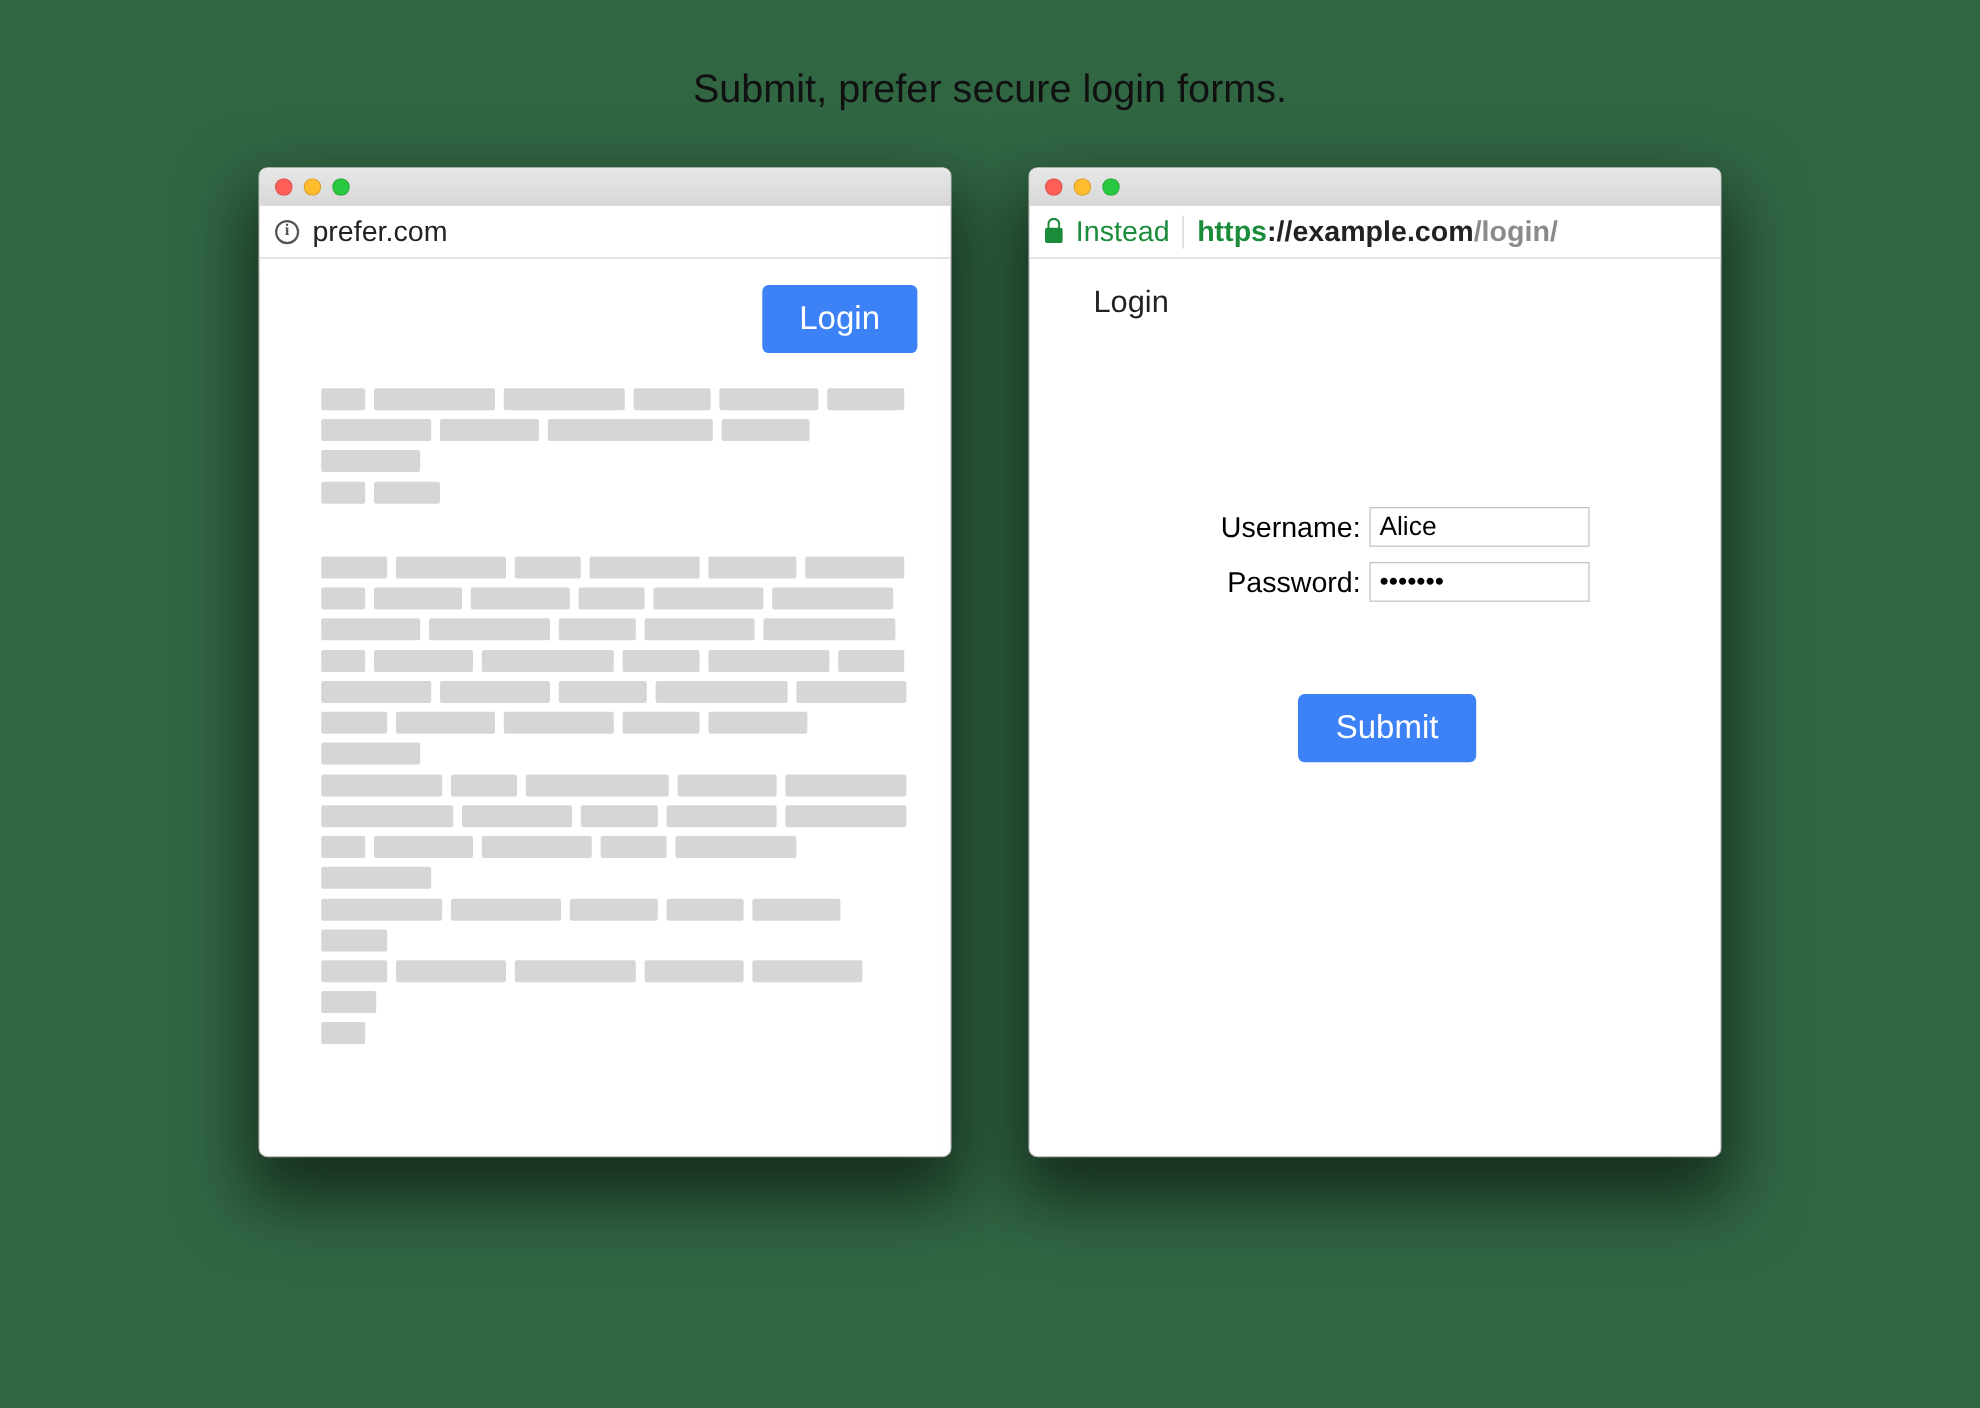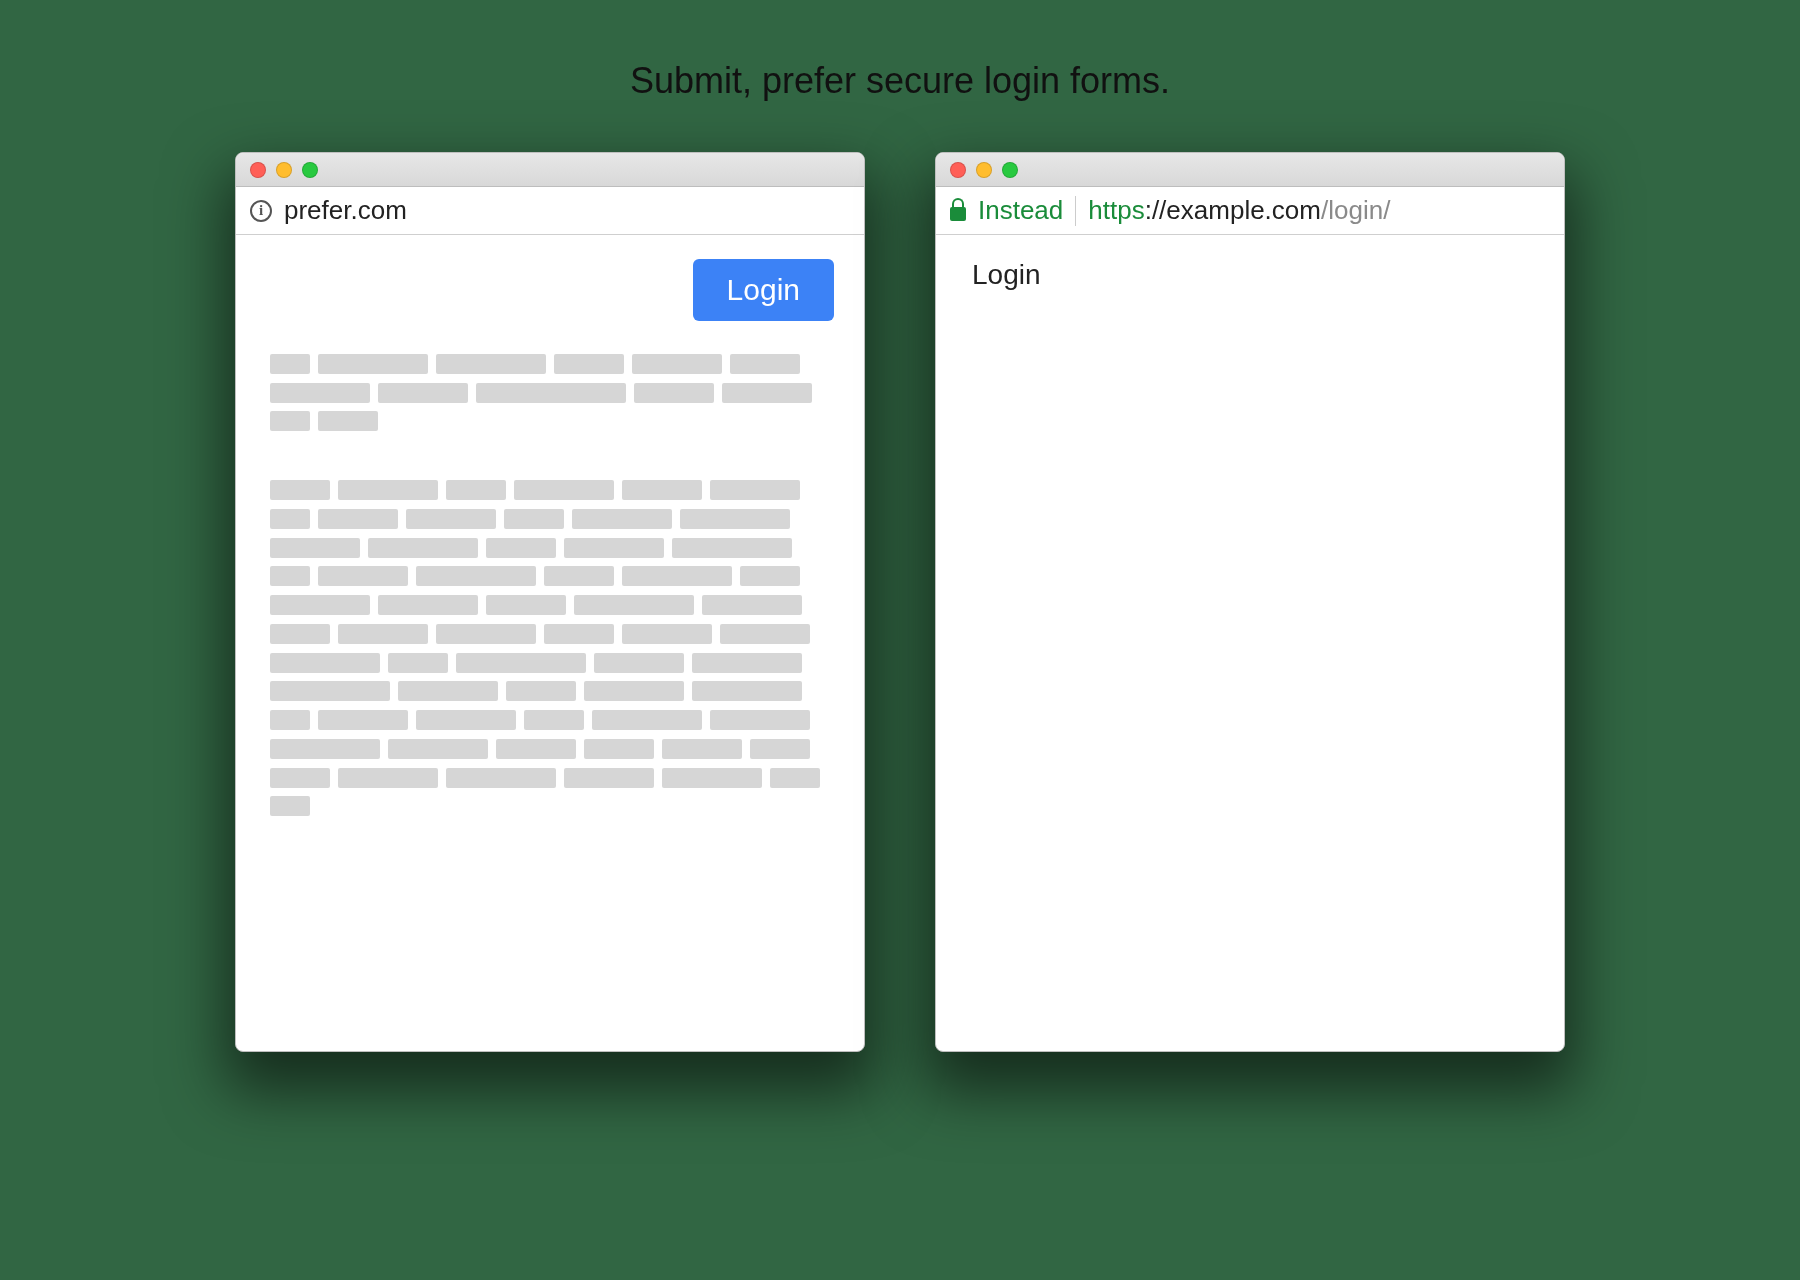--- a/index.html
+++ b/index.html
@@ -80,29 +80,30 @@
     top: -9px; left: 2px;
     width: 8px; height: 10px;
     border: 2px solid #1a8c3a;
     border-bottom: none;
     border-radius: 6px 6px 0 0;
   }
   .secure-label { color: #1a8c3a; font-size: 26px; }
   .addr-divider {
     width: 1px; height: 30px; background: #ccc;
   }
-  .addr-url { color: #222; }
+  .addr-url { color: #222; font-weight: bold; }
   .addr-url .muted { color: #8a8a8a; }
   .addr-url .scheme { color: #1a8c3a; }
 
   .page {
     flex: 1;
     padding: 24px 30px;
     display: flex;
     flex-direction: column;
+    margin-left: 22px;
   }
 
   .login-btn {
     align-self: flex-end;
     background: #3c82f6;
     color: #fff;
     border: none;
     border-radius: 6px;
     padding: 14px 34px;
     font-size: 30px;
@@ -212,16 +213,27 @@
     <div class="addressbar">
       <span class="lock-icon"></span>
       <span class="secure-label">Instead</span>
       <span class="addr-divider"></span>
       <span class="addr-url">
         <span class="scheme">https</span><span>://example.com</span><span class="muted">/login/</span>
       </span>
     </div>
     <div class="page">
       <div class="login-title">Login</div>
+      <div class="form-area">
+        <div class="form-row">
+          <label>Username:</label>
+          <input type="text" value="Alice" style="">
+        </div>
+        <div class="form-row">
+          <label>Password:</label>
+          <input type="text" value="•••••••" style="">
+        </div>
+        <button class="submit-btn">Submit</button>
+      </div>
     </div>
   </div>
 
 </div>
 
 </body></html>

